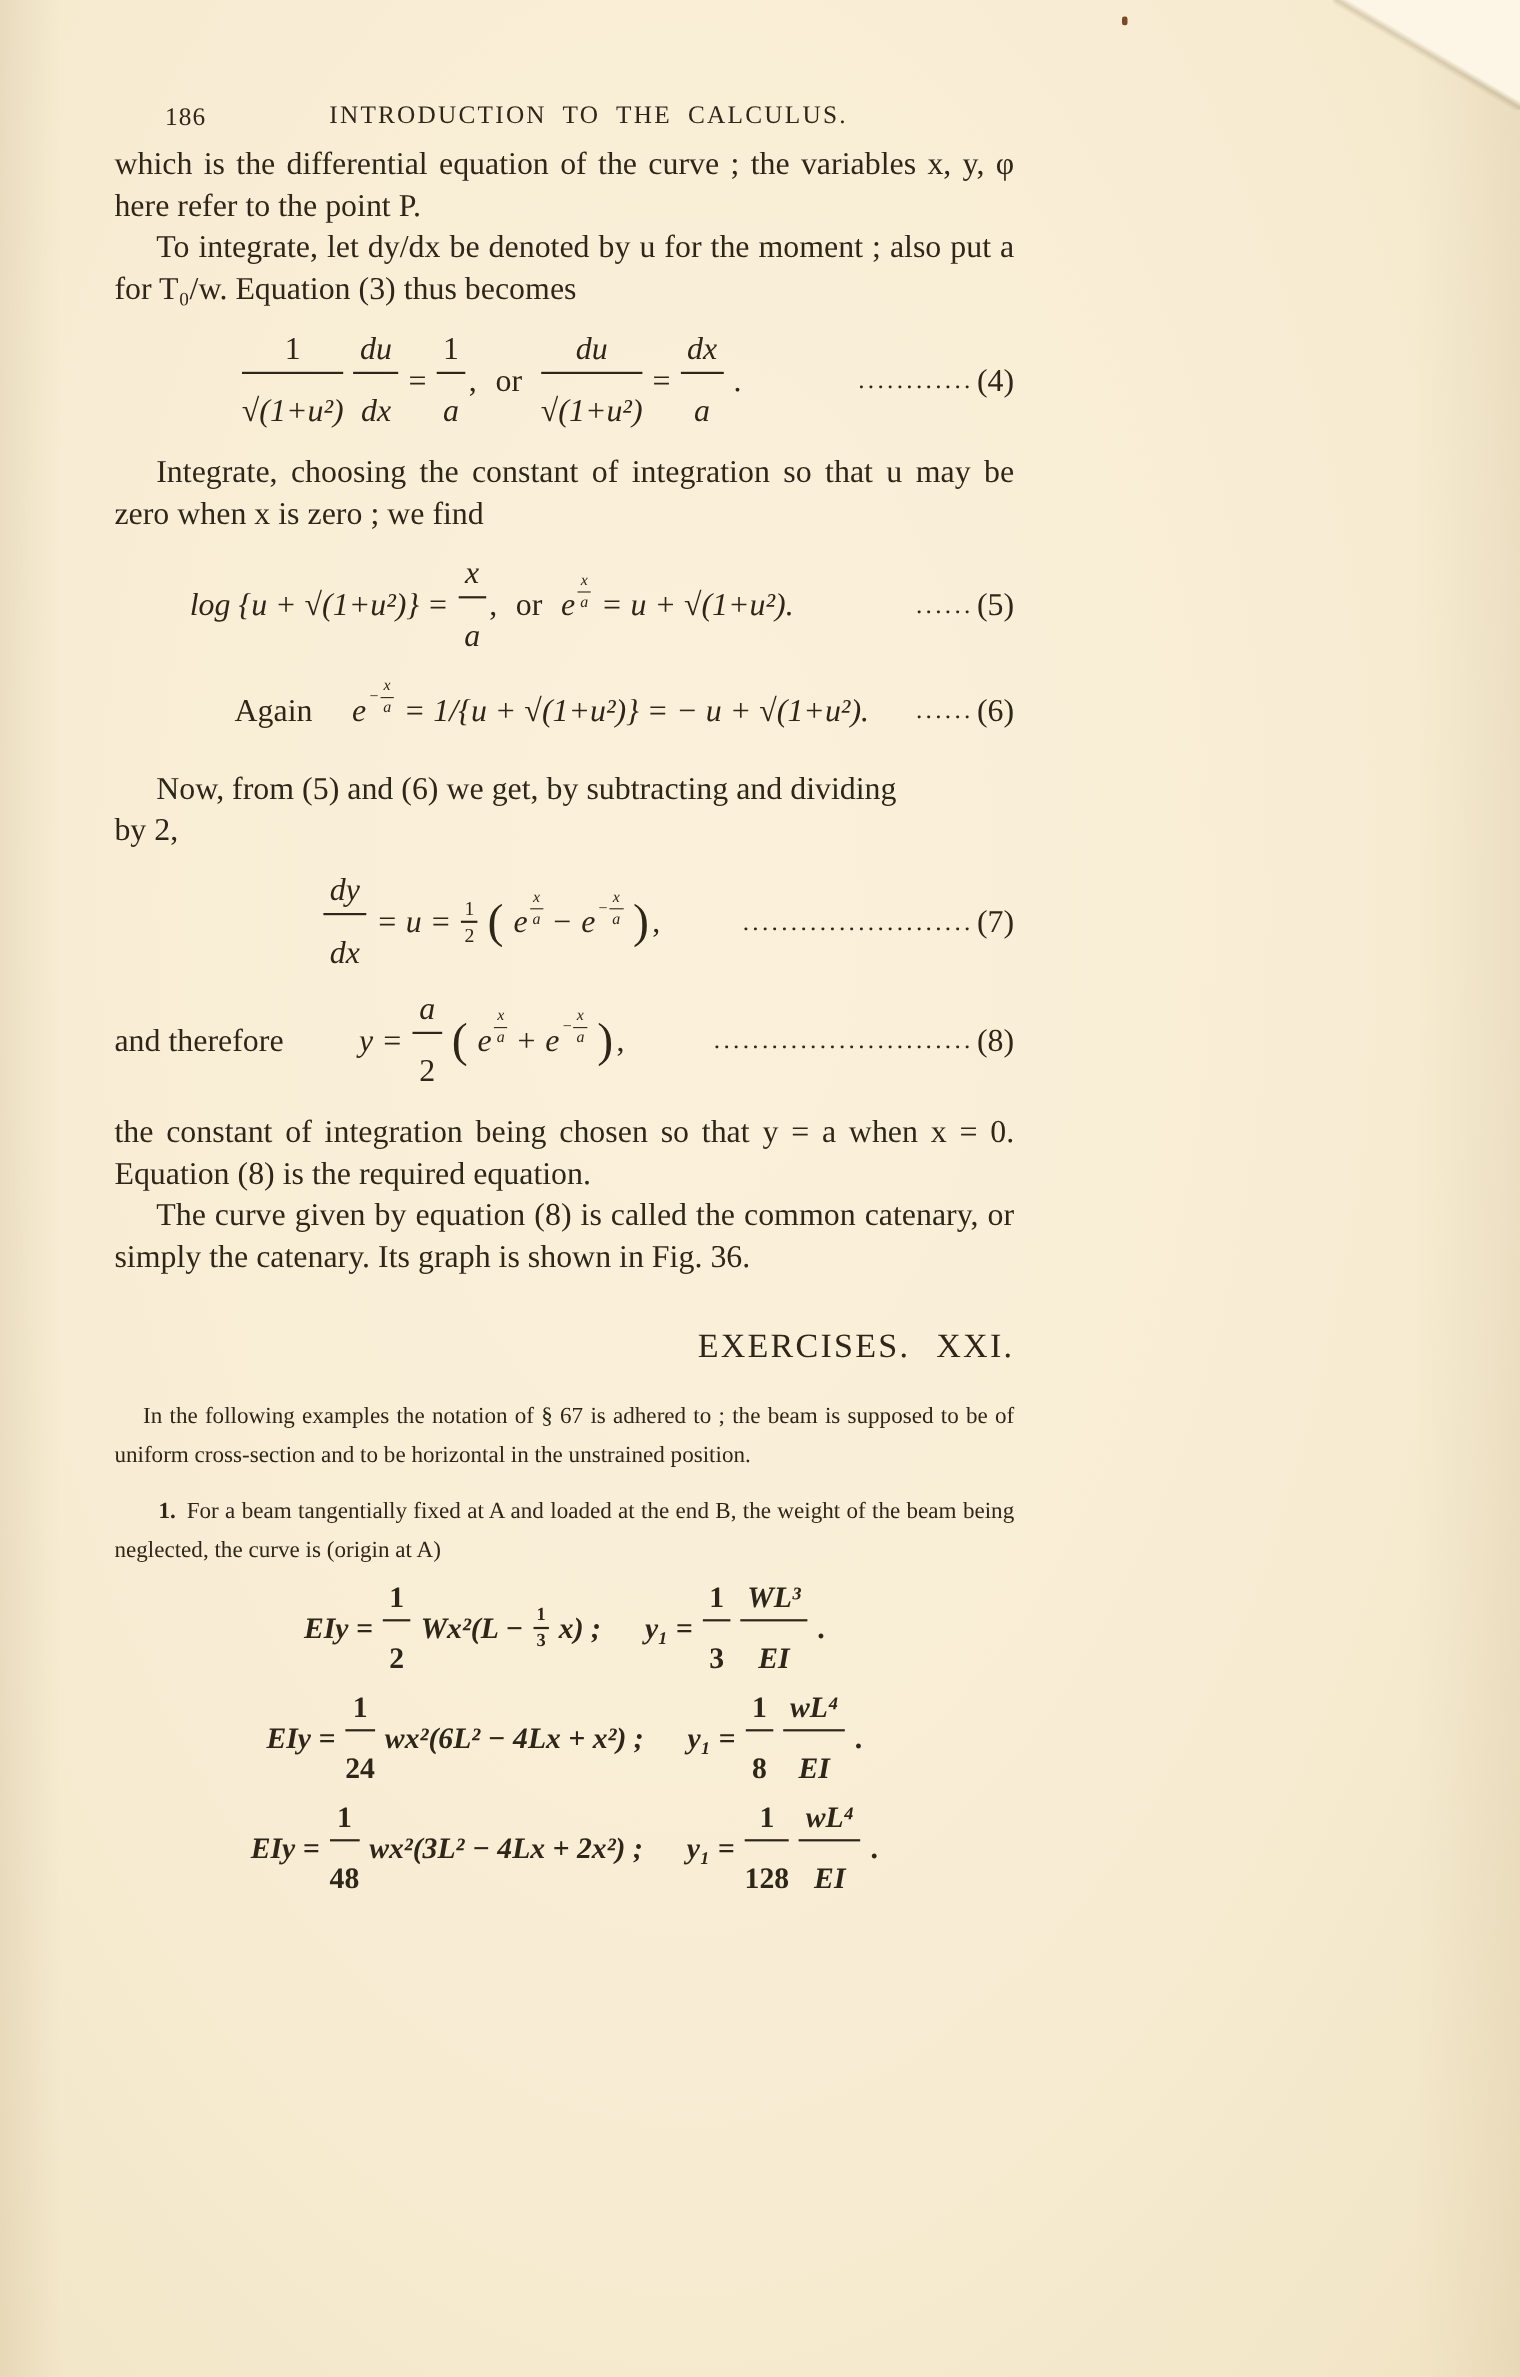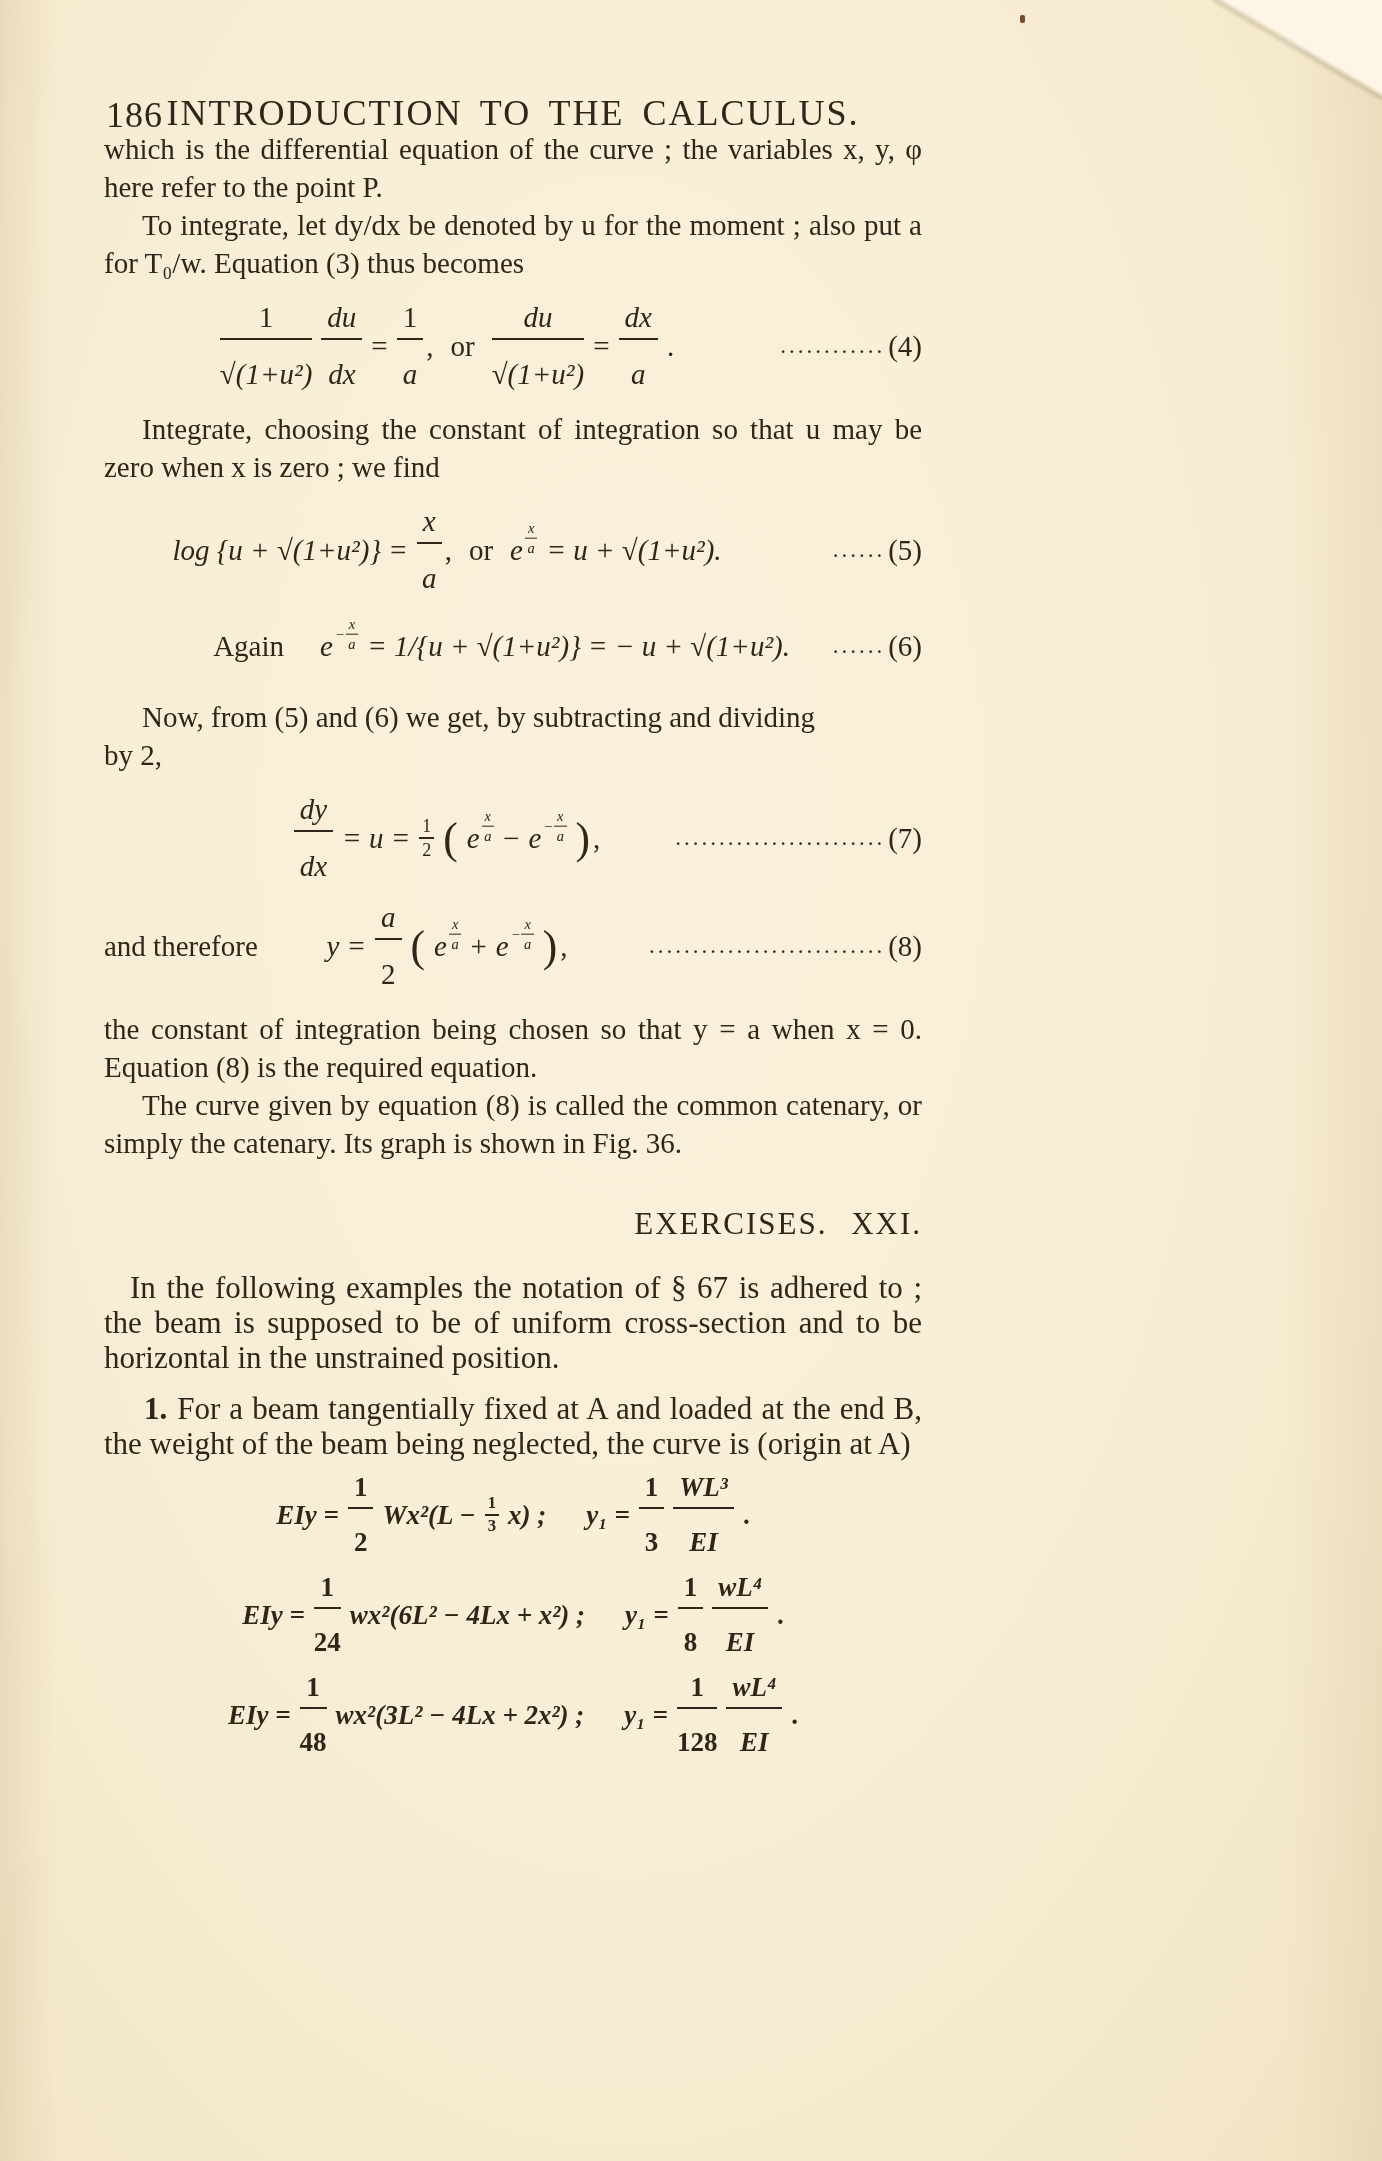--- a/index.html
+++ b/index.html
@@ -11,21 +11,21 @@
     color:#2e2619;
     font-family:"Liberation Serif","DejaVu Serif",serif;
   }
   .corner-fold{
     position:absolute;top:0;right:0;width:170px;height:100px;
     background:linear-gradient(to bottom left, #fdf6e6 46%, rgba(90,70,40,0.18) 49%, rgba(90,70,40,0.0) 52%);
   }
   .speck{position:absolute;left:1020px;top:15px;width:5px;height:8px;background:#7a4a28;border-radius:2px;}
   .content{position:absolute;left:104px;top:0;width:818px;}
 
-  .pagehead{position:relative;margin-top:92px;height:38px;font-size:36px;}
+  .pagehead{position:relative;margin-top:92px;height:38px;font-size:23px;margin-left:44px;}
   .pnum{position:absolute;left:2px;top:2px;letter-spacing:1px;}
   .ptitle{display:block;text-align:center;letter-spacing:2px;word-spacing:7px;}
 
   p.body{font-size:29px;line-height:38px;text-align:justify;margin:0;}
   .mt{margin-top:32px;}
   .ind{text-indent:38px;}
 
   
   .eqrow{position:relative;display:flex;align-items:center;justify-content:center;
          font-size:29px;font-style:italic;margin:20px 0;min-height:88px;padding-right:132px;}
@@ -52,21 +52,21 @@
   .supfrac{display:inline-flex;align-items:center;font-size:0.5em;line-height:1;
            transform:translateY(-0.85em);margin-left:2px;}
   .sstack{display:inline-block;text-align:center;}
   .sn{display:block;border-bottom:1.5px solid #2e2619;padding:0 3px 2px;}
   .sd{display:block;padding-top:2px;}
   .ssign{margin-right:1px;}
   .bigp{font-size:1.5em;font-weight:400;}
 
   
   .exhead{text-align:right;font-size:31px;letter-spacing:2px;word-spacing:14px;margin:44px 0 28px;}
-  p.exbody{font-size:31px;line-height:35px;text-align:justify;margin:0;}
+  p.exbody{font-size:21px;line-height:35px;text-align:justify;margin:0;}
   .exnum{font-weight:bold;padding-right:10px;}
   .exind{text-indent:40px;}
   .exind2{text-indent:26px;}
   .exeq{font-size:27px;min-height:84px;margin:12px 0 16px;padding-right:0;font-weight:bold;}
   .wgap{display:inline-block;width:22px;}
 </style>
 </head>
 <body>
 
 <div class="paper">

